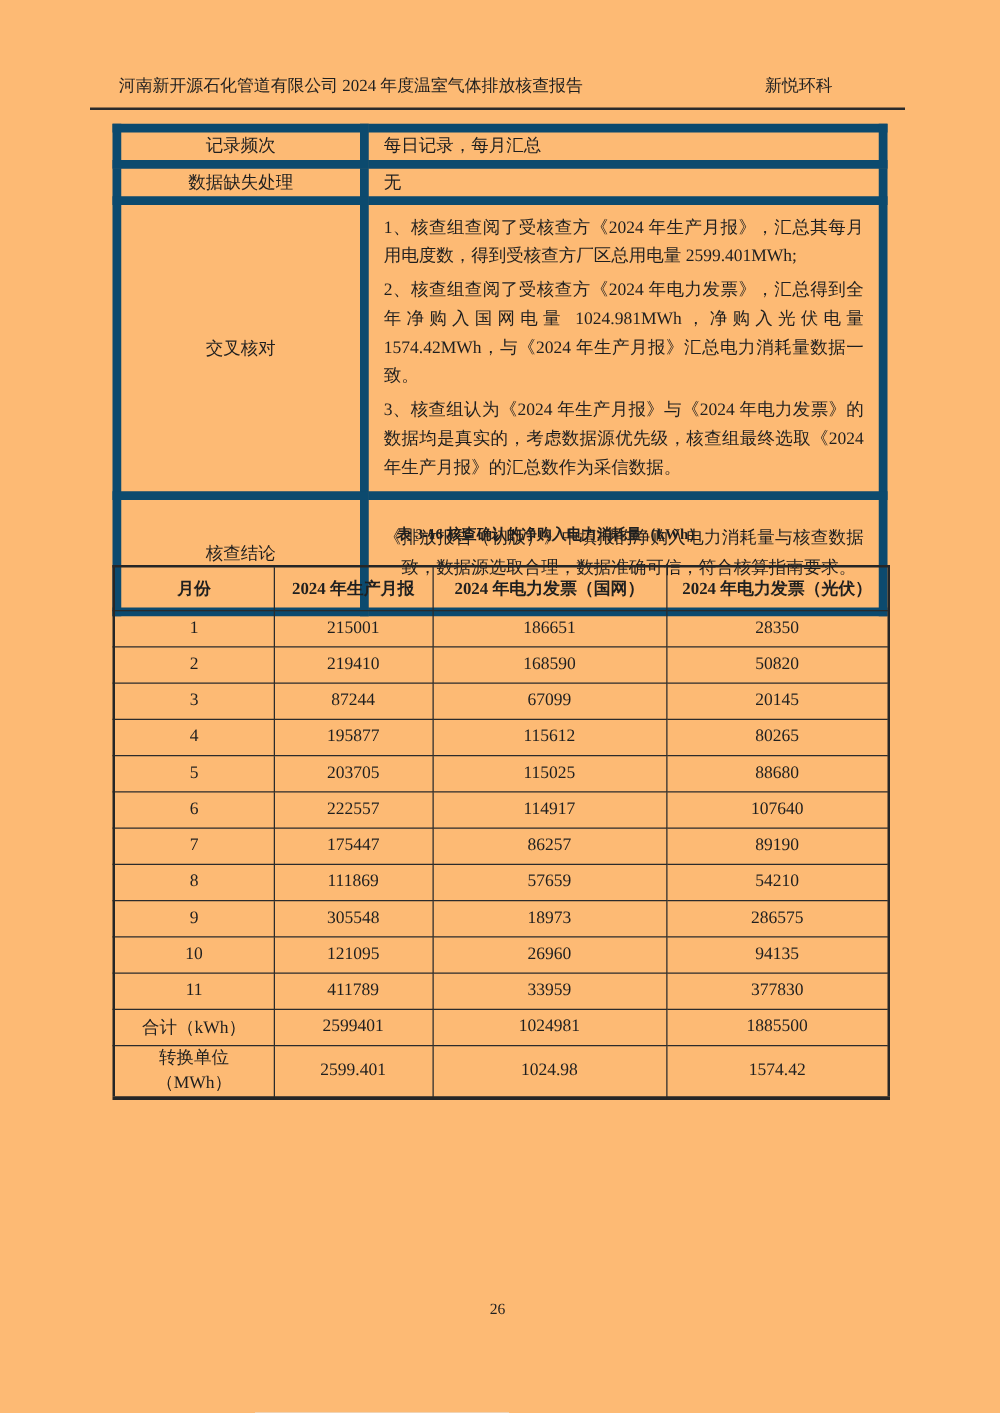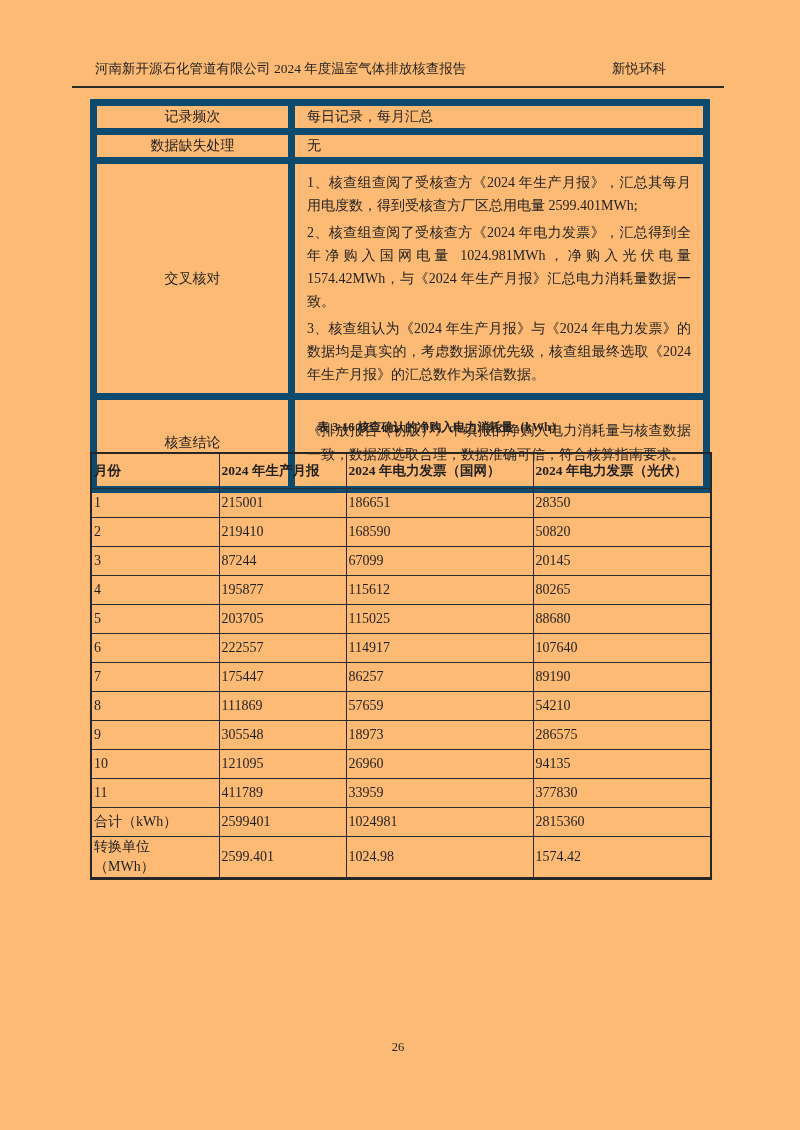--- a/index.html
+++ b/index.html
@@ -35,21 +35,21 @@
   
   .table-title {
     position:absolute; left:0; top:419px; width:800px;
     text-align:center; font-weight:bold; font-size:12px;margin-left:40px;
   }
 
   
   .data-table {
     position:absolute; left:90px; top:452px; width:620px;
     border:2px solid #262626; border-bottom-width:3px;
-    font-size:14px; text-align:left; table-layout:fixed;
+    font-size:14px; text-align:center; table-layout:fixed;
   }
   .data-table th, .data-table td { border:1px solid #2b2b2b; vertical-align:middle; padding:0 2px; }
   .data-table thead th { height:34px; font-size:13.5px; font-weight:bold; }
   .data-table tbody td { height:28px; }
   .total-row td { height:34px; }
   .conv-row  td { height:44px; line-height:20px; }
 
   
   .closing {
     position:absolute; left:90px; top:922px; width:622px;
@@ -180,21 +180,21 @@
           <td>411789</td>
           <td>33959</td>
           <td>377830</td>
         </tr>
       </tbody>
     <tbody>
       <tr class="total-row">
         <td>合计（kWh）</td>
         <td>2599401</td>
         <td>1024981</td>
-        <td>2815360</td>
+        <td>1885500</td>
       </tr>
       <tr class="conv-row">
         <td>
           <span>转换单位</span><br>
           <span>（MWh）</span>
         </td>
         <td>2599.401</td>
         <td>1024.98</td>
         <td>1574.42</td>
       </tr>

